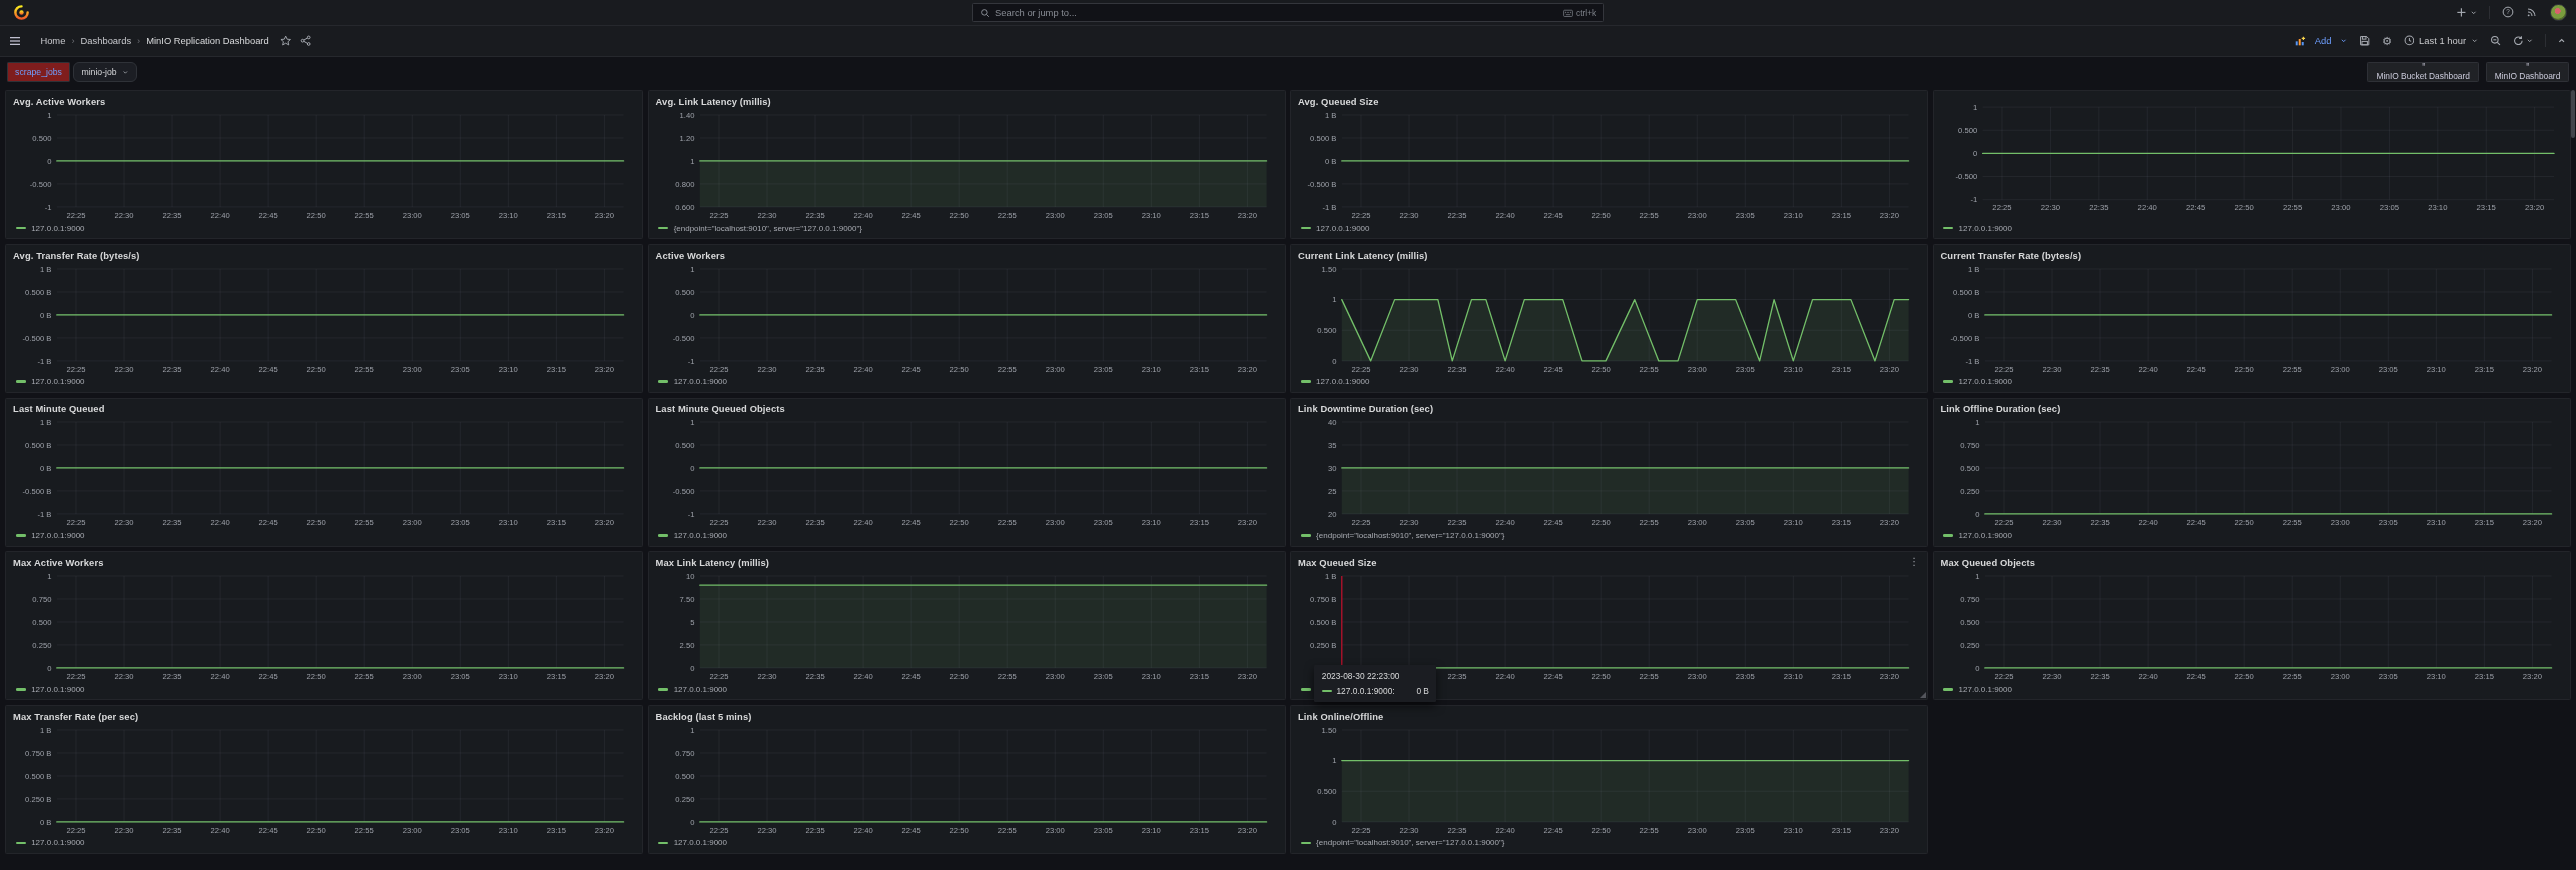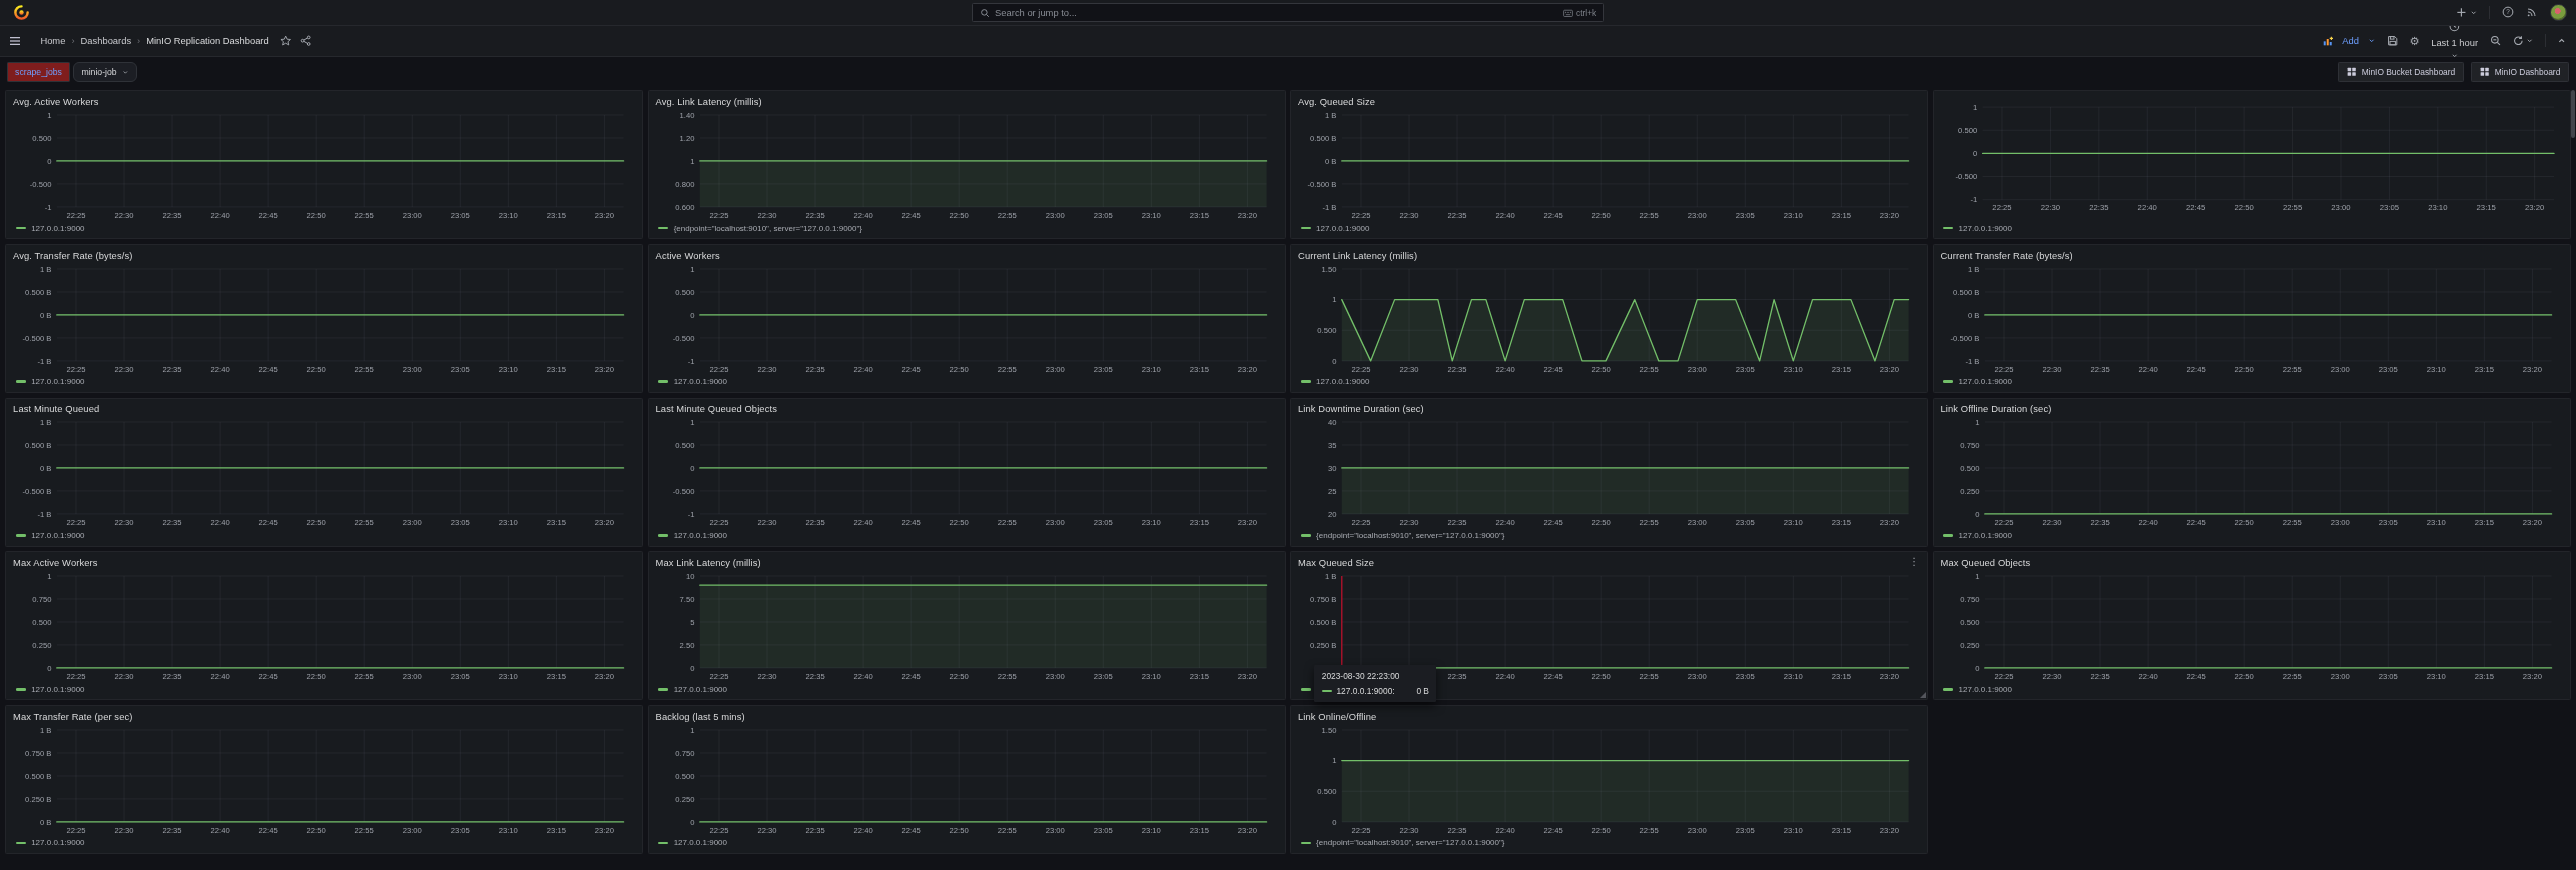--- a/index.html
+++ b/index.html
@@ -21,35 +21,35 @@
 
   
   .toolbar { height:31px; background:#191b1f; border-bottom:0.7px solid #26282d; display:flex; align-items:center; padding:0 9.4px; }
   .crumbs { display:flex; align-items:center; gap:6px; margin-left:19px; font-size:9.4px; }
   .crumb { color:#c8c9cd; cursor:pointer; }
   .crumb.current { color:#d9dadc; cursor:default; }
   .crumb-sep { color:#6e7076; font-size:9.4px; }
   .glyph { font-family:"DejaVu Sans", sans-serif; }
   .tb-right { margin-left:auto; display:flex; align-items:center; gap:11.4px; }
   .add-btn { color:#6e9fff; font-size:9.4px; font-weight:400; display:flex; align-items:center; gap:9px; }
-  .time-btn { color:#c9cacd; font-size:9.4px; display:flex; align-items:center; gap:4.7px;flex-direction:column; }
+  .time-btn { color:#c9cacd; font-size:9.4px; display:flex; align-items:center; gap:4.7px; }
 
   
   .varbar { height:31px; display:flex; align-items:center; padding:0 6.7px; }
   .var-group { display:flex; align-items:center; gap:2.7px; }
   .var-label { height:20px; display:flex; align-items:center; padding:0 7.4px; background:#7f1d1d; border:0.7px solid #2f3238; border-radius:1.3px; color:#6e9fff; font-size:8.7px; cursor:pointer; }
   .var-value { height:20px; display:flex; align-items:center; gap:5.4px; padding:0 7.4px; background:#1c1e24; border:0.7px solid #2f3238; border-radius:6px; color:#d4d5d8; font-size:8.7px; cursor:pointer; }
   .var-right { margin-left:auto; display:flex; gap:6.7px; }
-  .dash-link { height:20px; display:flex; align-items:center; gap:5.4px; padding:0 8px; background:#202226; border:0.7px solid #2e3036; border-radius:1.3px; color:#ccccdc; font-size:8.4px; cursor:pointer; }
+  .dash-link { height:20px; display:flex; align-items:center; gap:5.4px; padding:0 8px; background:#202226; border:0.7px solid #2e3036; border-radius:1.3px; color:#ccccdc; font-size:8.4px; cursor:pointer;flex-direction:column; }
 
   
   .dash { padding:2.7px 5.4px 5.4px; display:grid; grid-template-columns:repeat(4, 1fr); gap:4.7px; grid-auto-rows:149px; }
   .panel { position:relative; background:#181b1f; border:0.7px solid #23252a; border-radius:1.3px; display:flex; flex-direction:column; padding:4.7px 6.7px 3.4px; }
   .panel-header { height:15px; display:flex; align-items:flex-start; cursor:pointer; }
-  .panel-title { font-size:9.4px; font-weight:400; color:#d8d9da; letter-spacing:0.1px; }
+  .panel-title { font-size:9.4px; font-weight:700; color:#d8d9da; letter-spacing:0.1px; }
   .kebab { margin-left:auto; color:#9fa3a9; font-size:10px; line-height:9.4px; cursor:pointer; padding:0 1.3px; font-family:"DejaVu Sans", sans-serif; }
   .chart-wrap { flex:1; min-height:0; }
   .chart { display:block; width:100%; height:100%; }
   .legend { height:13.4px; display:flex; align-items:center; gap:5.4px; padding-left:2.7px; }
   .legend-marker { width:10px; height:2.7px; border-radius:1.3px; background:#73bf69; cursor:pointer; }
   .legend-label { font-size:8px; color:#a8abb2; cursor:pointer; white-space:nowrap; }
   .resize-handle { position:absolute; right:1.3px; bottom:1.3px; width:0; height:0; border-left:6px solid transparent; border-bottom:6px solid rgba(204,204,220,0.33); cursor:nwse-resize; }
 
   .tooltip { position:absolute; left:23px; top:113px; min-width:122px; background:#1b1d22; border-radius:1.3px; box-shadow:0 4px 9.4px rgba(0,0,0,0.6); padding:6px 7.4px; z-index:20; }
   .tt-time { color:#d8d9da; font-size:8.4px; margin-bottom:4.7px; }

